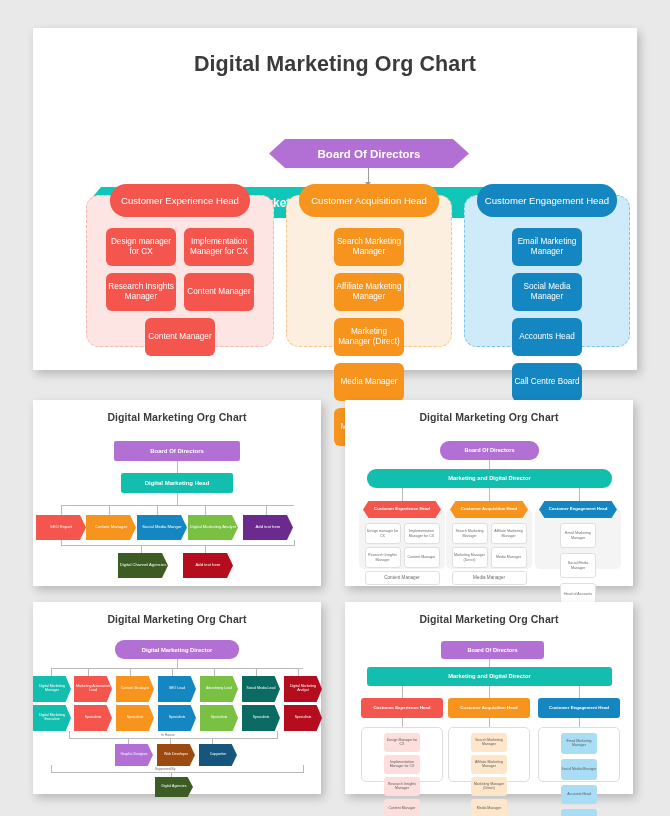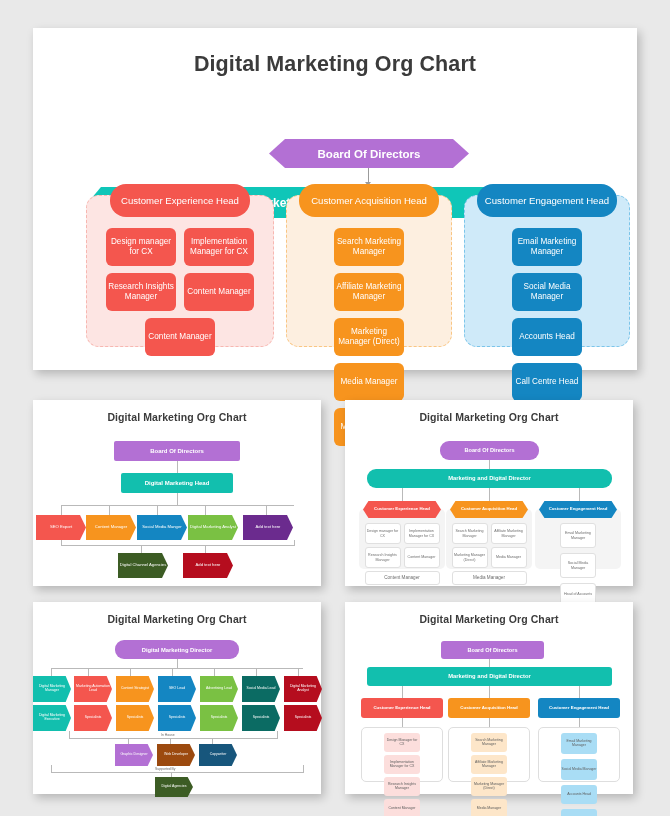--- a/index.html
+++ b/index.html
@@ -221,21 +221,21 @@
           <div class="node solo">Media Manager</div>
         </div>
       </div>
 
       <div class="dept" id="dept-ce">
         <div class="dept-head">Customer Engagement Head</div>
         <div class="dept-grid">
           <div class="node">Email Marketing Manager</div>
           <div class="node">Social Media Manager</div>
           <div class="node">Accounts Head</div>
-          <div class="node">Call Centre Head</div>
+          <div class="node">Call Centre Board</div>
         </div>
       </div>
 
     </div>
   </div>
 
   <div class="slide" id="t1">
     <div class="slide-title thumb-title">Digital Marketing Org Chart</div>
     <div class="body">
       <div class="bar" style="left:81px; top:18px; width:126px; height:20px; background:#b370d4; border-radius:2px;">

